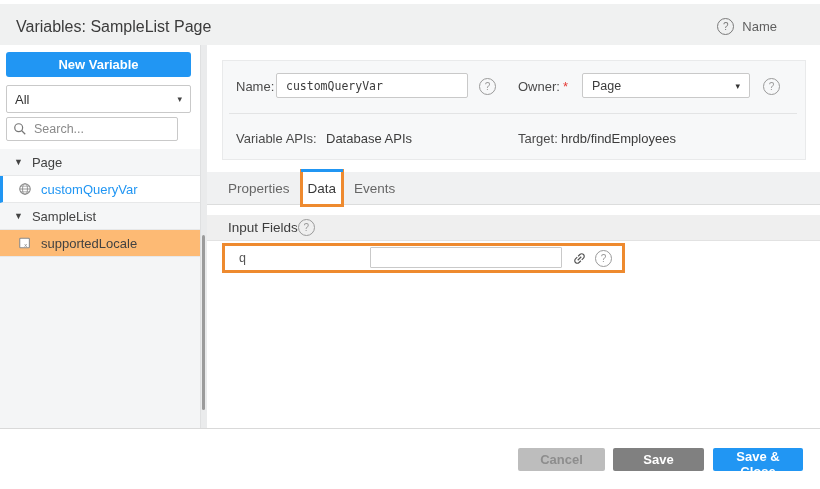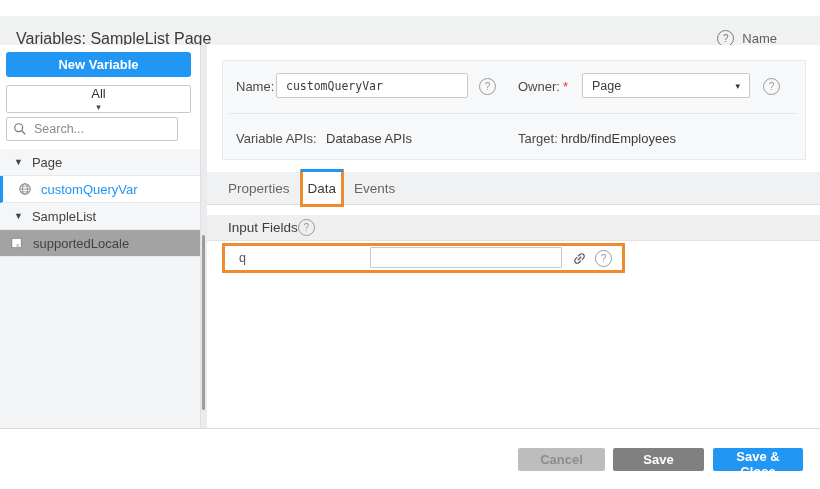--- a/index.html
+++ b/index.html
@@ -1,36 +1,36 @@
 <!DOCTYPE html>
 <html><head>
 <meta charset="utf-8">
 <style>
   html,body{margin:0;padding:0;}
   body{width:820px;height:489px;position:relative;background:#fff;
        font-family:"Liberation Sans",sans-serif;overflow:hidden;
        -webkit-font-smoothing:antialiased;}
   
-  .header{position:absolute;left:0;top:16px;width:820px;height:45px;background:#f0f1f1;border-bottom:1px solid #e4e4e4;box-sizing:border-box;}
+  .header{position:absolute;left:0;top:4px;width:820px;height:45px;background:#f0f1f1;border-bottom:1px solid #e4e4e4;box-sizing:border-box;}
   .header .title{position:absolute;left:16px;top:0;line-height:45px;font-size:16px;color:#3b3b3b;}
   .header .help{position:absolute;right:43px;top:0;height:45px;display:flex;align-items:center;gap:8px;font-size:13px;color:#5f5f5f;cursor:pointer;}
   .qicon{width:15px;height:15px;border:1px solid #7a7a7a;border-radius:50%;display:inline-flex;align-items:center;justify-content:center;font-size:10px;line-height:1;color:#7a7a7a;flex:0 0 auto;background:transparent;}
   .qicon.light{border-color:#9a9a9a;color:#9a9a9a;}
   
   .sidebar{position:absolute;left:0;top:45px;width:200px;height:383px;background:#fff;}
   .btn-new{position:absolute;left:6px;top:7px;width:185px;height:25px;background:#2196f3;color:#fff;font-size:13px;font-weight:bold;border:none;border-radius:3px;font-family:inherit;cursor:pointer;}
-  .filter{position:absolute;left:6px;top:40px;width:185px;height:28px;border:1px solid #c9c9c9;border-radius:2px;background:#fff;font-size:13px;color:#333;display:flex;align-items:center;justify-content:space-between;padding:0 8px;box-sizing:border-box;cursor:pointer;flex-direction:column;}
+  .filter{position:absolute;left:6px;top:40px;width:185px;height:28px;border:1px solid #c9c9c9;border-radius:2px;background:#fff;font-size:13px;color:#333;display:flex;align-items:center;justify-content:space-between;padding:0 8px;box-sizing:border-box;cursor:pointer;}
   .filter .caret{font-size:9px;color:#444;}
   .search{position:absolute;left:6px;top:72px;width:172px;height:24px;border:1px solid #c9c9c9;border-radius:2px;background:#fff;display:flex;align-items:center;gap:5px;padding:0 6px;box-sizing:border-box;}
   .search input{border:none;outline:none;font-size:12.5px;width:100%;color:#333;background:transparent;font-family:inherit;}
   .search input::placeholder{color:#8a8a8a;}
   .tree{position:absolute;left:0;right:0;top:104px;bottom:0;background:#f4f5f6;}
   .trow{height:27px;display:flex;align-items:center;gap:9px;padding-left:14px;font-size:13px;color:#424242;background:#f5f6f7;border-bottom:1px solid #e7e8e9;box-sizing:border-box;cursor:pointer;}
   .trow .caret{font-size:9px;color:#444;}
-  .trow.item{padding-left:10px;background:#a3a3a3;}
+  .trow.item{padding-left:18px;background:#fdba74;}
   .trow.item.selected{background:#fff;border-left:3px solid #2196f3;padding-left:15px;color:#2196f3;}
   .ticon{width:14px;height:14px;flex:0 0 auto;display:inline-flex;}
   
   .vdivider{position:absolute;left:200px;top:45px;width:7px;height:383px;background:#eaebec;border-left:1px solid #dfe0e1;box-sizing:border-box;}
   .vthumb{position:absolute;left:1px;top:190px;width:3px;height:175px;background:#9b9b9b;border-radius:2px;cursor:pointer;}
   
   .main{position:absolute;left:207px;top:45px;width:613px;height:383px;background:#fff;}
   .card{position:absolute;left:15px;top:15px;right:14px;height:100px;background:#f7f8f9;border:1px solid #e9eaeb;box-sizing:border-box;}
   .lbl{font-size:13px;color:#4a4a4a;}
   .req{color:#e53935;padding-left:3px;}

